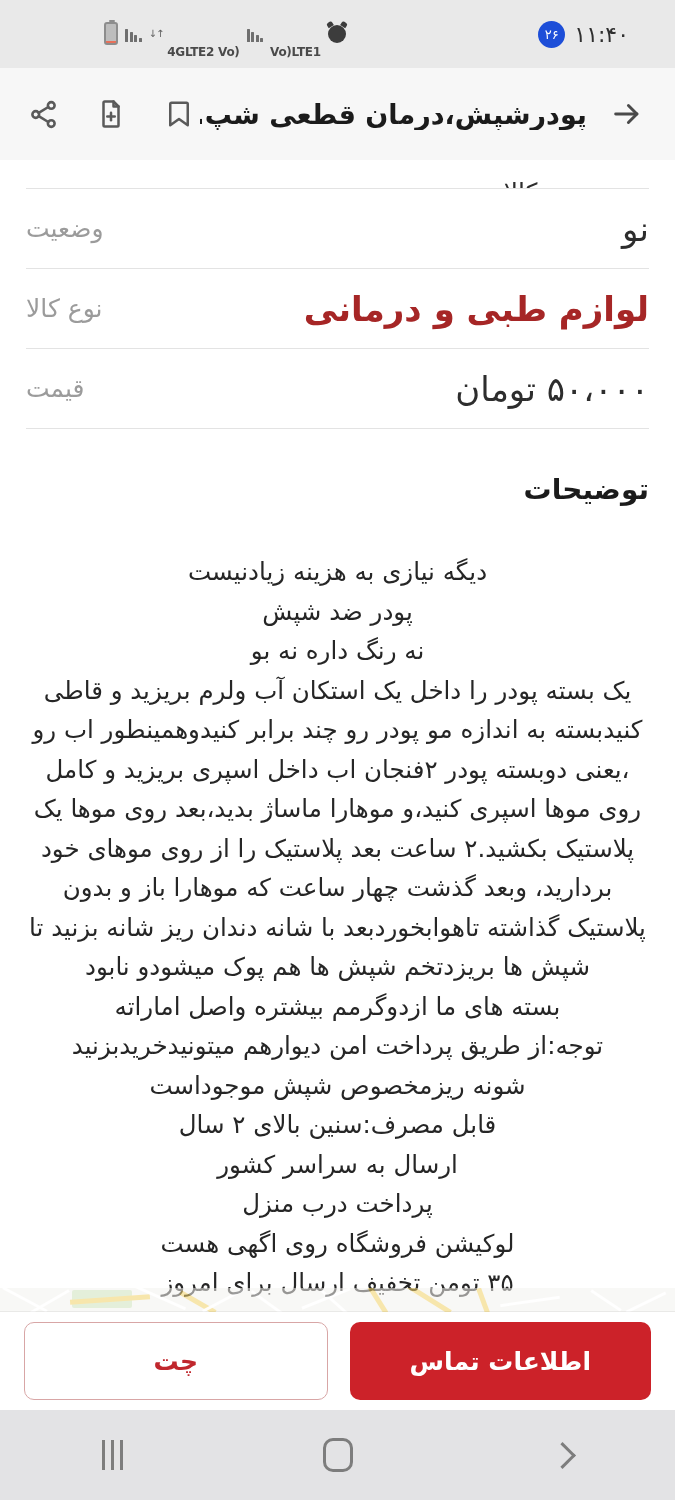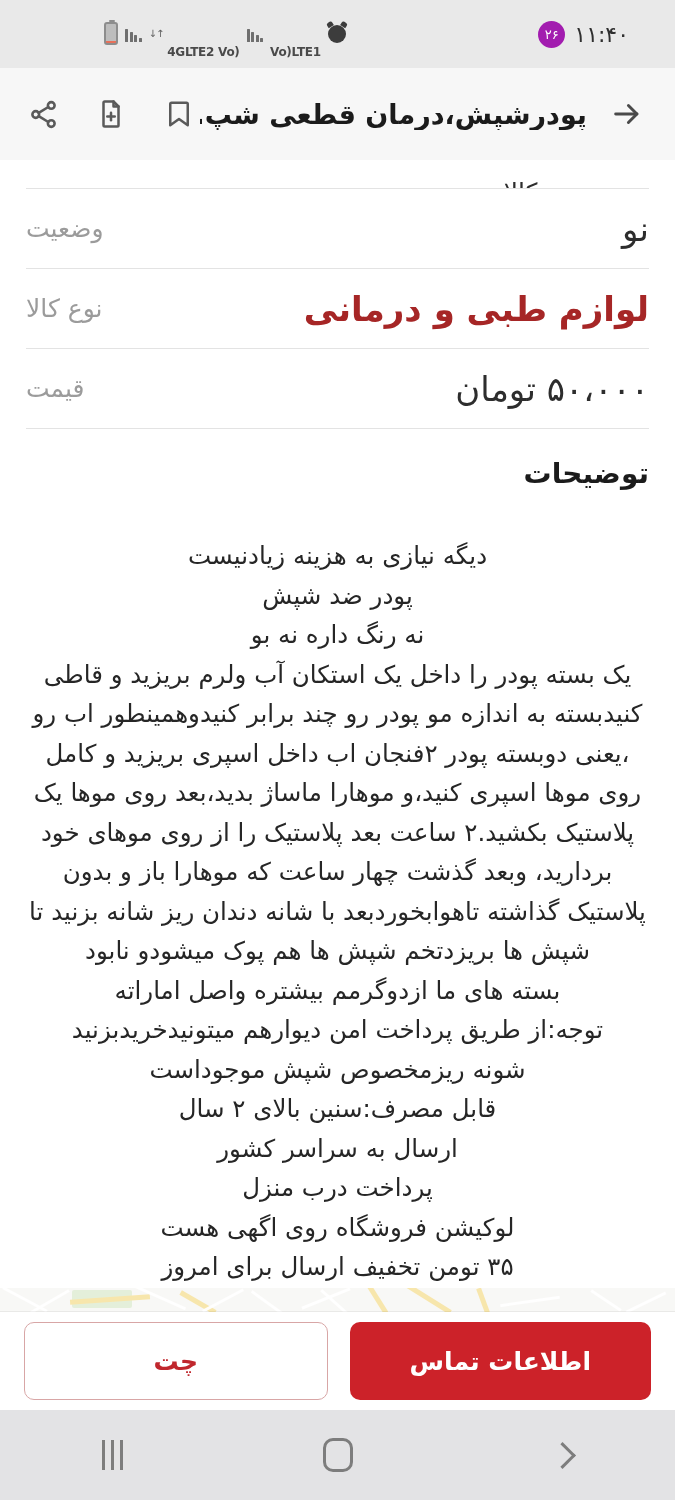--- a/index.html
+++ b/index.html
@@ -67,21 +67,21 @@
   .alarm-icon::before, .alarm-icon::after {
     content:""; position:absolute; top:-3px;
     width:6px; height:5px; background:#3c3c3c;
     border-radius:2px 2px 0 0;
   }
   .alarm-icon::before { left:-1px; transform:rotate(-32deg); }
   .alarm-icon::after  { right:-1px; transform:rotate(32deg); }
 
   .notif-badge {
     width:27px; height:27px; border-radius:50%;
-    background:#a21caf; color:#fff;
+    background:#1d4ed8; color:#fff;
     font-size:13px; display:flex;
     align-items:center; justify-content:center;
   }
   .clock-text { font-size:22px; color:#2f2f2f; letter-spacing:0.4px; }
 
   
   .app-bar {
     height:92px; flex:0 0 92px;
     background:#f7f7f7;
     display:flex; align-items:center;
@@ -135,21 +135,21 @@
   }
   .spec-label { font-size:25px; color:#9b9b9b; order:2; }
   .spec-value { font-size:34px; color:#2d2d2d; order:1; }
   .spec-value.accent { font-weight:bold; }
 
   .spec-table-end { border-top:1px solid #e3e3e3; }
 
   
   .desc-title {
     font-size:28px; font-weight:bold; color:#1b1b1b;
-    text-align:right; margin-top:28px; margin-bottom:46px;
+    text-align:right; margin-top:44px; margin-bottom:46px;
   }
   .desc-body {
     font-size:24.5px; color:#262626;
     line-height:39.5px;
     text-align:center;
     white-space:pre-line;
     word-break:break-word;
   }
 
   

